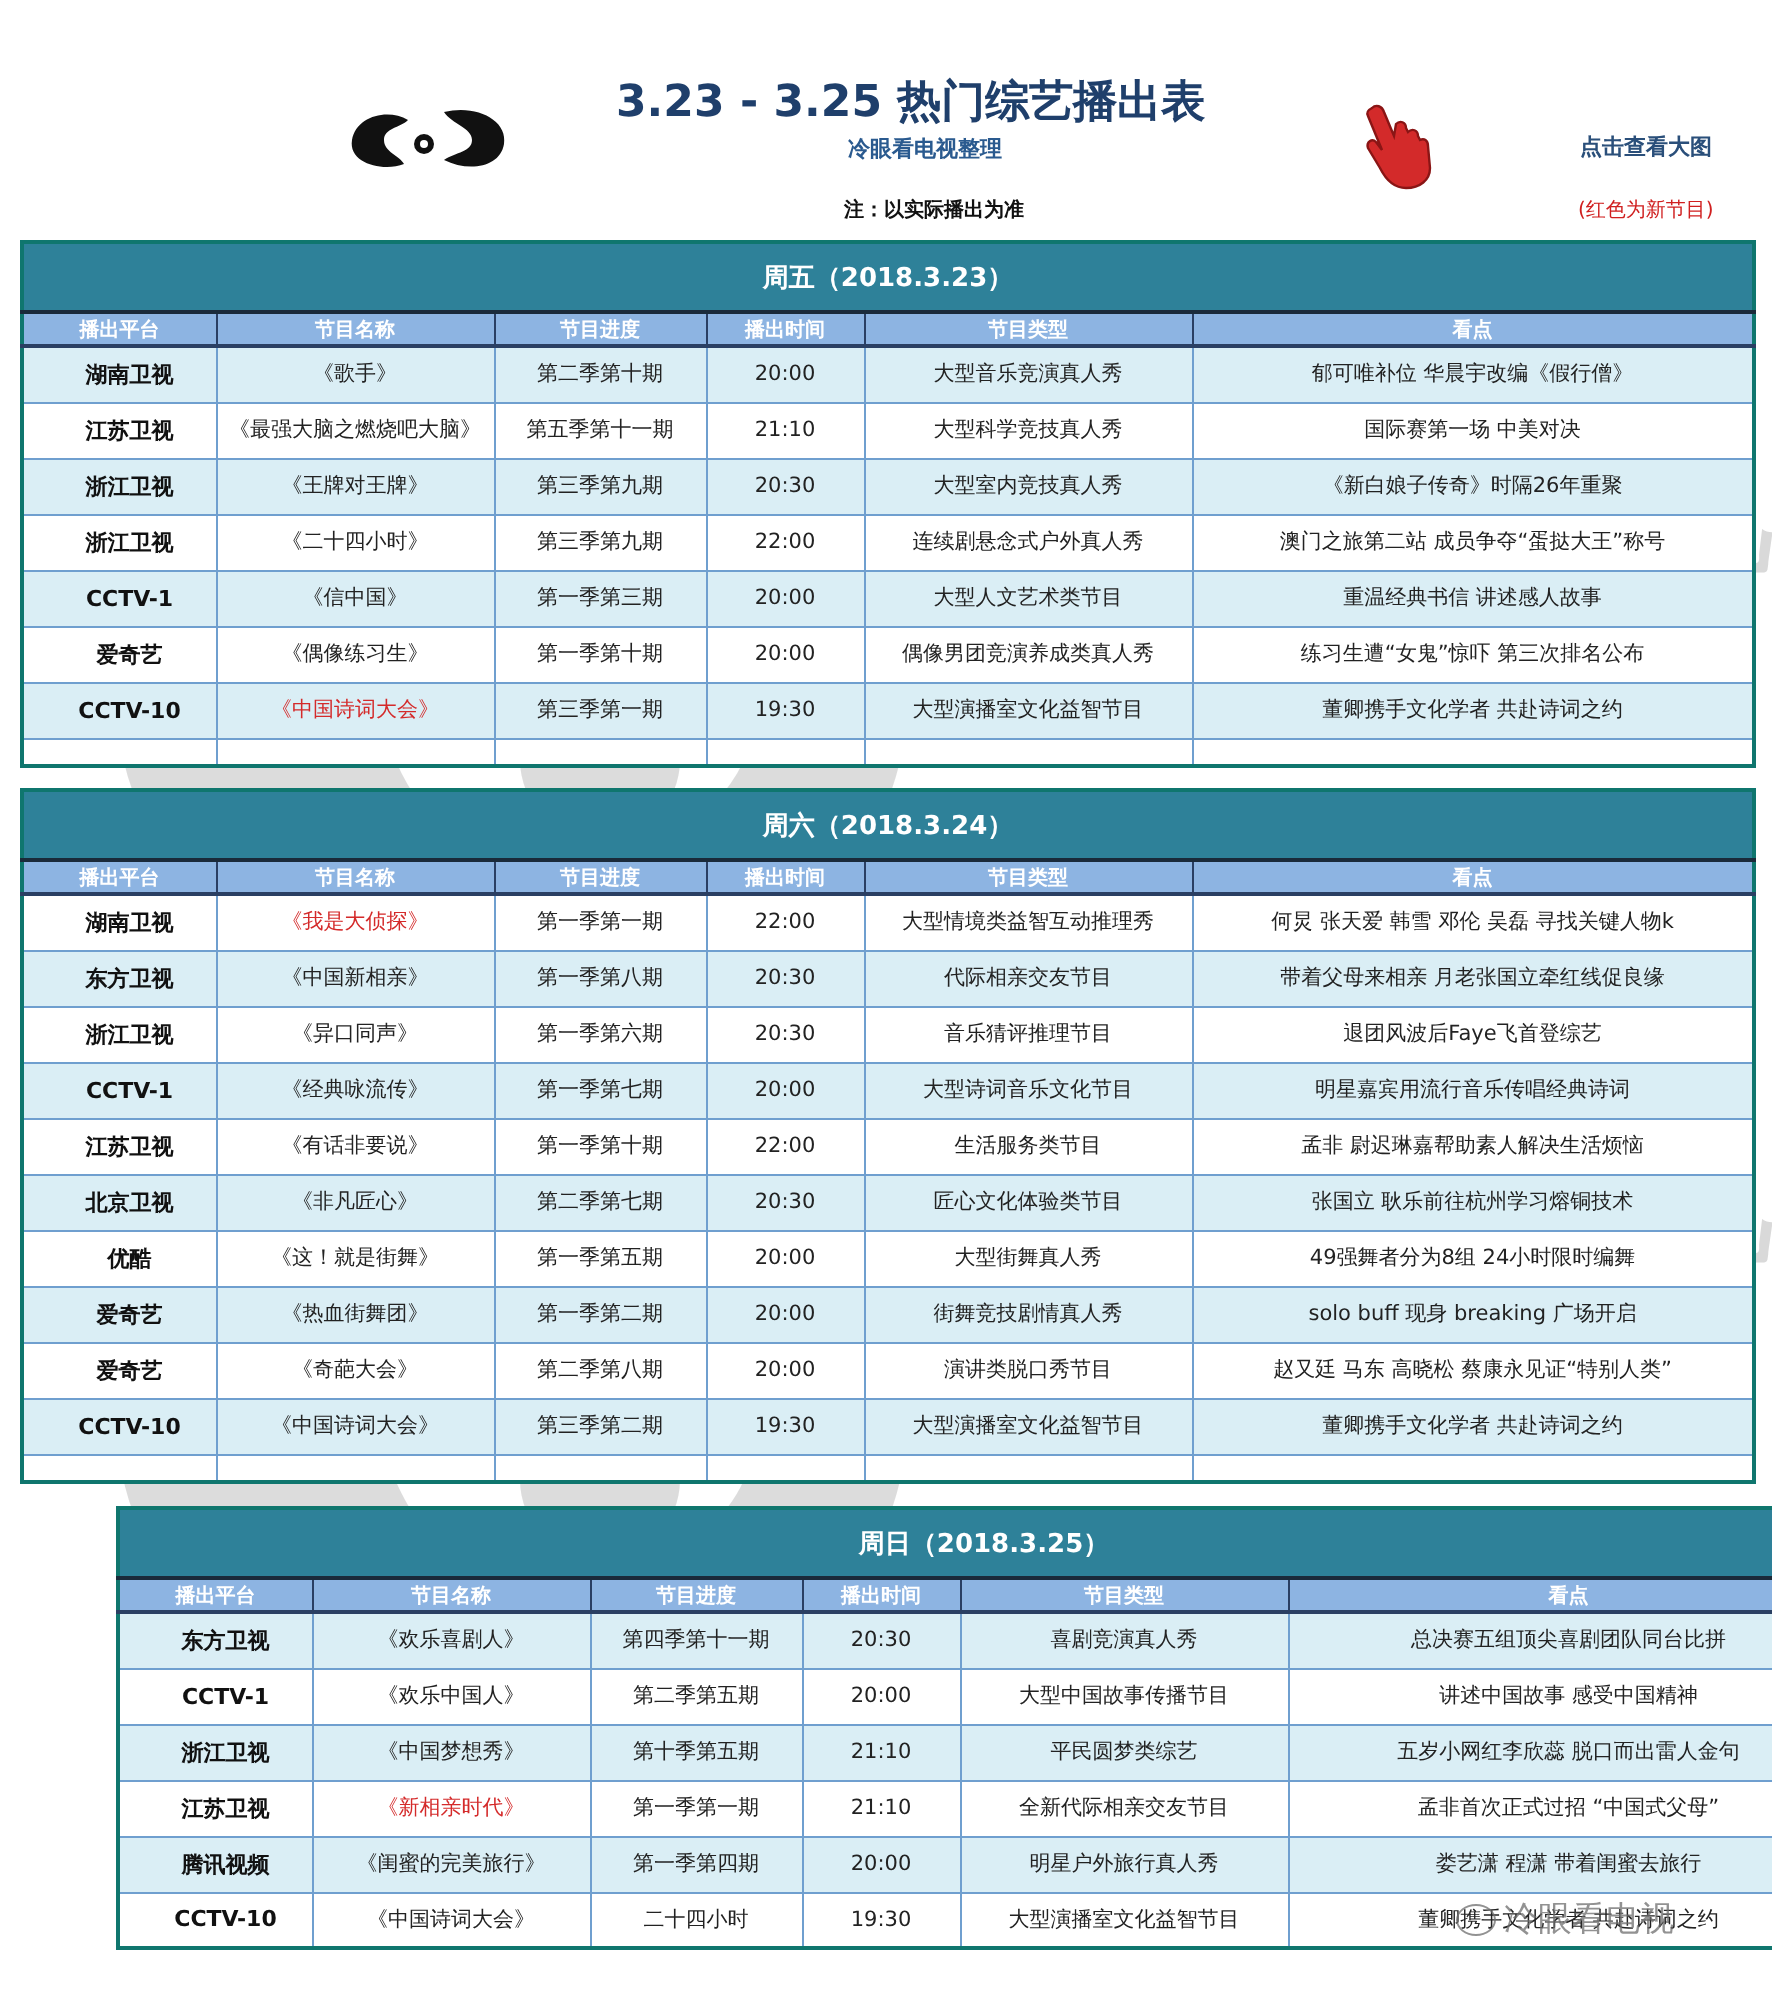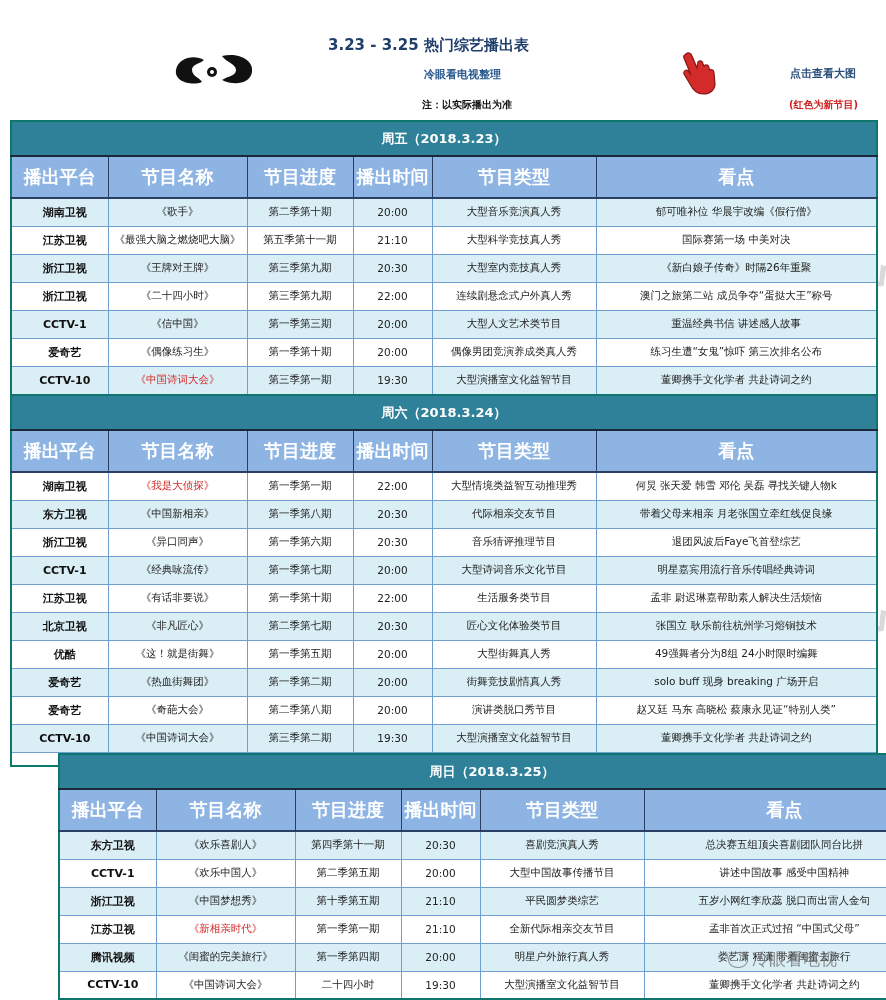--- a/index.html
+++ b/index.html
@@ -1,32 +1,32 @@
 <!DOCTYPE html>
 <html><head>
 <meta charset="utf-8">
 <style>
   * { box-sizing: border-box; margin: 0; padding: 0; }
   body { width: 886px; height: 1000px; background: #ffffff; font-family: "DejaVu Sans", "Liberation Sans", sans-serif; position: relative; overflow: hidden; }
   .header { position: absolute; left: 0; top: 0; width: 886px; height: 118px; }
   .logo { position: absolute; left: 172px; top: 50px; width: 84px; height: 36px; }
-  .title { position: absolute; left: 328px; top: 36px; font-size: 15px; font-weight: bold; color: #1f3f6b; white-space: nowrap; }
+  .title { position: absolute; left: 308px; top: 36px; font-size: 22px; font-weight: bold; color: #1f3f6b; white-space: nowrap; }
   .subtitle { position: absolute; left: 424px; top: 67px; font-size: 11px; font-weight: bold; color: #2a5a8f; }
   .note { position: absolute; left: 422px; top: 98px; font-size: 10px; font-weight: bold; color: #111; }
   .hand { position: absolute; left: 678px; top: 50px; width: 42px; height: 46px; }
   .view-big { position: absolute; left: 790px; top: 66px; font-size: 11px; font-weight: bold; color: #2a4f7a; }
-  .legend-note { position: absolute; left: 789px; top: 98px; font-size: 10px; font-weight: bold; color: #d02020; }
+  .legend-note { position: absolute; left: 789px; top: 98px; font-size: 10px; font-weight: normal; color: #d02020; }
 
   .watermark-logo { position: absolute; left: 40px; top: 120px; width: 420px; height: 880px; pointer-events: none; opacity: 0.22; }
   .watermark-text { position: absolute; left: 450px; font-size: 78px; color: rgba(120,120,120,0.28); letter-spacing: 12px; pointer-events: none; white-space: nowrap; font-family: "DejaVu Sans", sans-serif; }
 
   table.sched { position: absolute; left: 10px; width: 866px; border-collapse: collapse; border: 2px solid #0f766e; table-layout: fixed; }
   table.sched td, table.sched th { border: 1px solid #6f9fcf; text-align: center; font-size: 10.5px; color: #222; height: 28px; padding: 0 2px; white-space: nowrap; overflow: hidden; }
   table.sched tr.day-row td { background: #2e8199; color: #fff; font-size: 13px; font-weight: bold; height: 35px; border: none; border-bottom: 2px solid #1a2a3a; }
-  table.sched tr.col-head th { background: #8db4e2; color: #fff; font-weight: bold; font-size: 18px; height: 42px; border-left: 1px solid #2a3f63; border-right: 1px solid #2a3f63; border-bottom: 2px solid #2a3f63; }
+  table.sched tr.col-head th { background: #8db4e2; color: #fff; font-weight: bold; font-size: 10px; height: 17px; border-left: 1px solid #2a3f63; border-right: 1px solid #2a3f63; border-bottom: 2px solid #2a3f63; }
   table.sched tr.alt td { background: #daeef5; }
   table.sched tr.plain td { background: #ffffff; }
   table.sched td.platform { font-weight: bold; font-size: 11px; color: #111; padding-left: 12px; }
   table.sched td.new { color: #d42a2a; }
   table.sched tr.spacer td { height: 14px; background: #fff; }
   .wechat { position: absolute; left: 728px; top: 948px; font-size: 17px; color: rgba(110,110,110,0.75); white-space: nowrap; }
   .wechat .bubble { display: inline-block; width: 20px; height: 16px; border: 1.5px solid rgba(110,110,110,0.75); border-radius: 50%; margin-right: 4px; vertical-align: middle; }
 </style>
 </head>
 <body>

